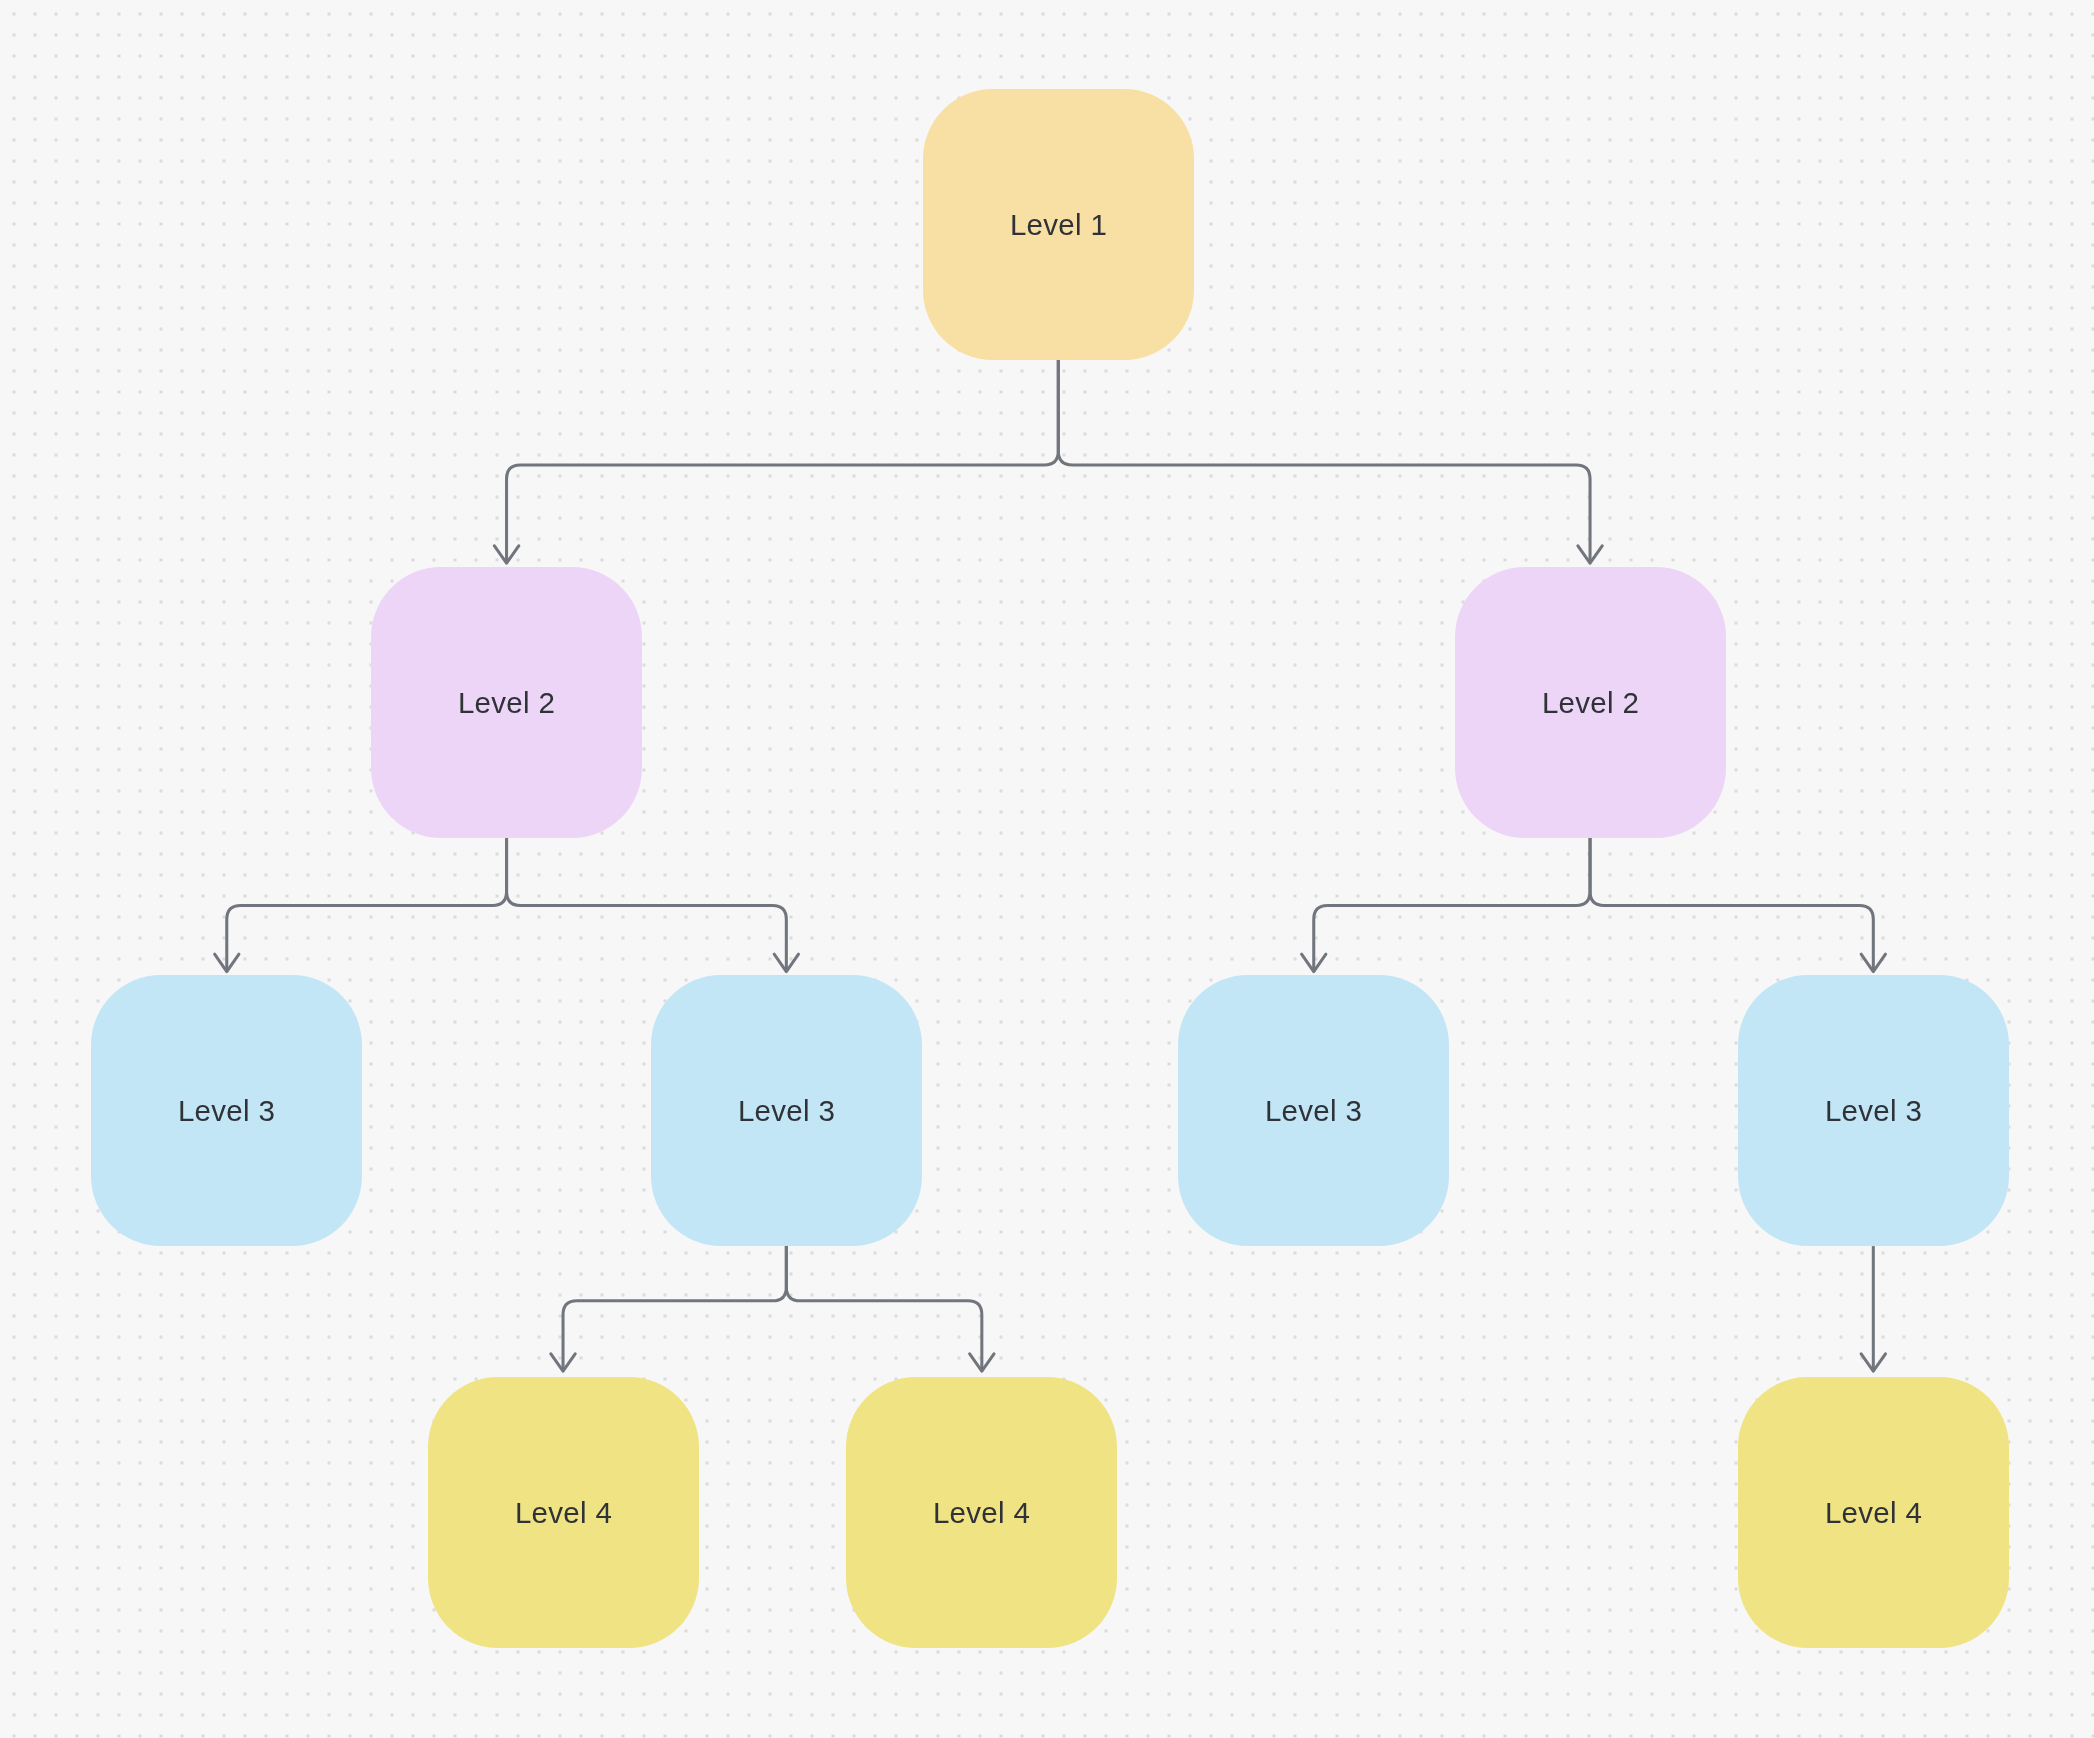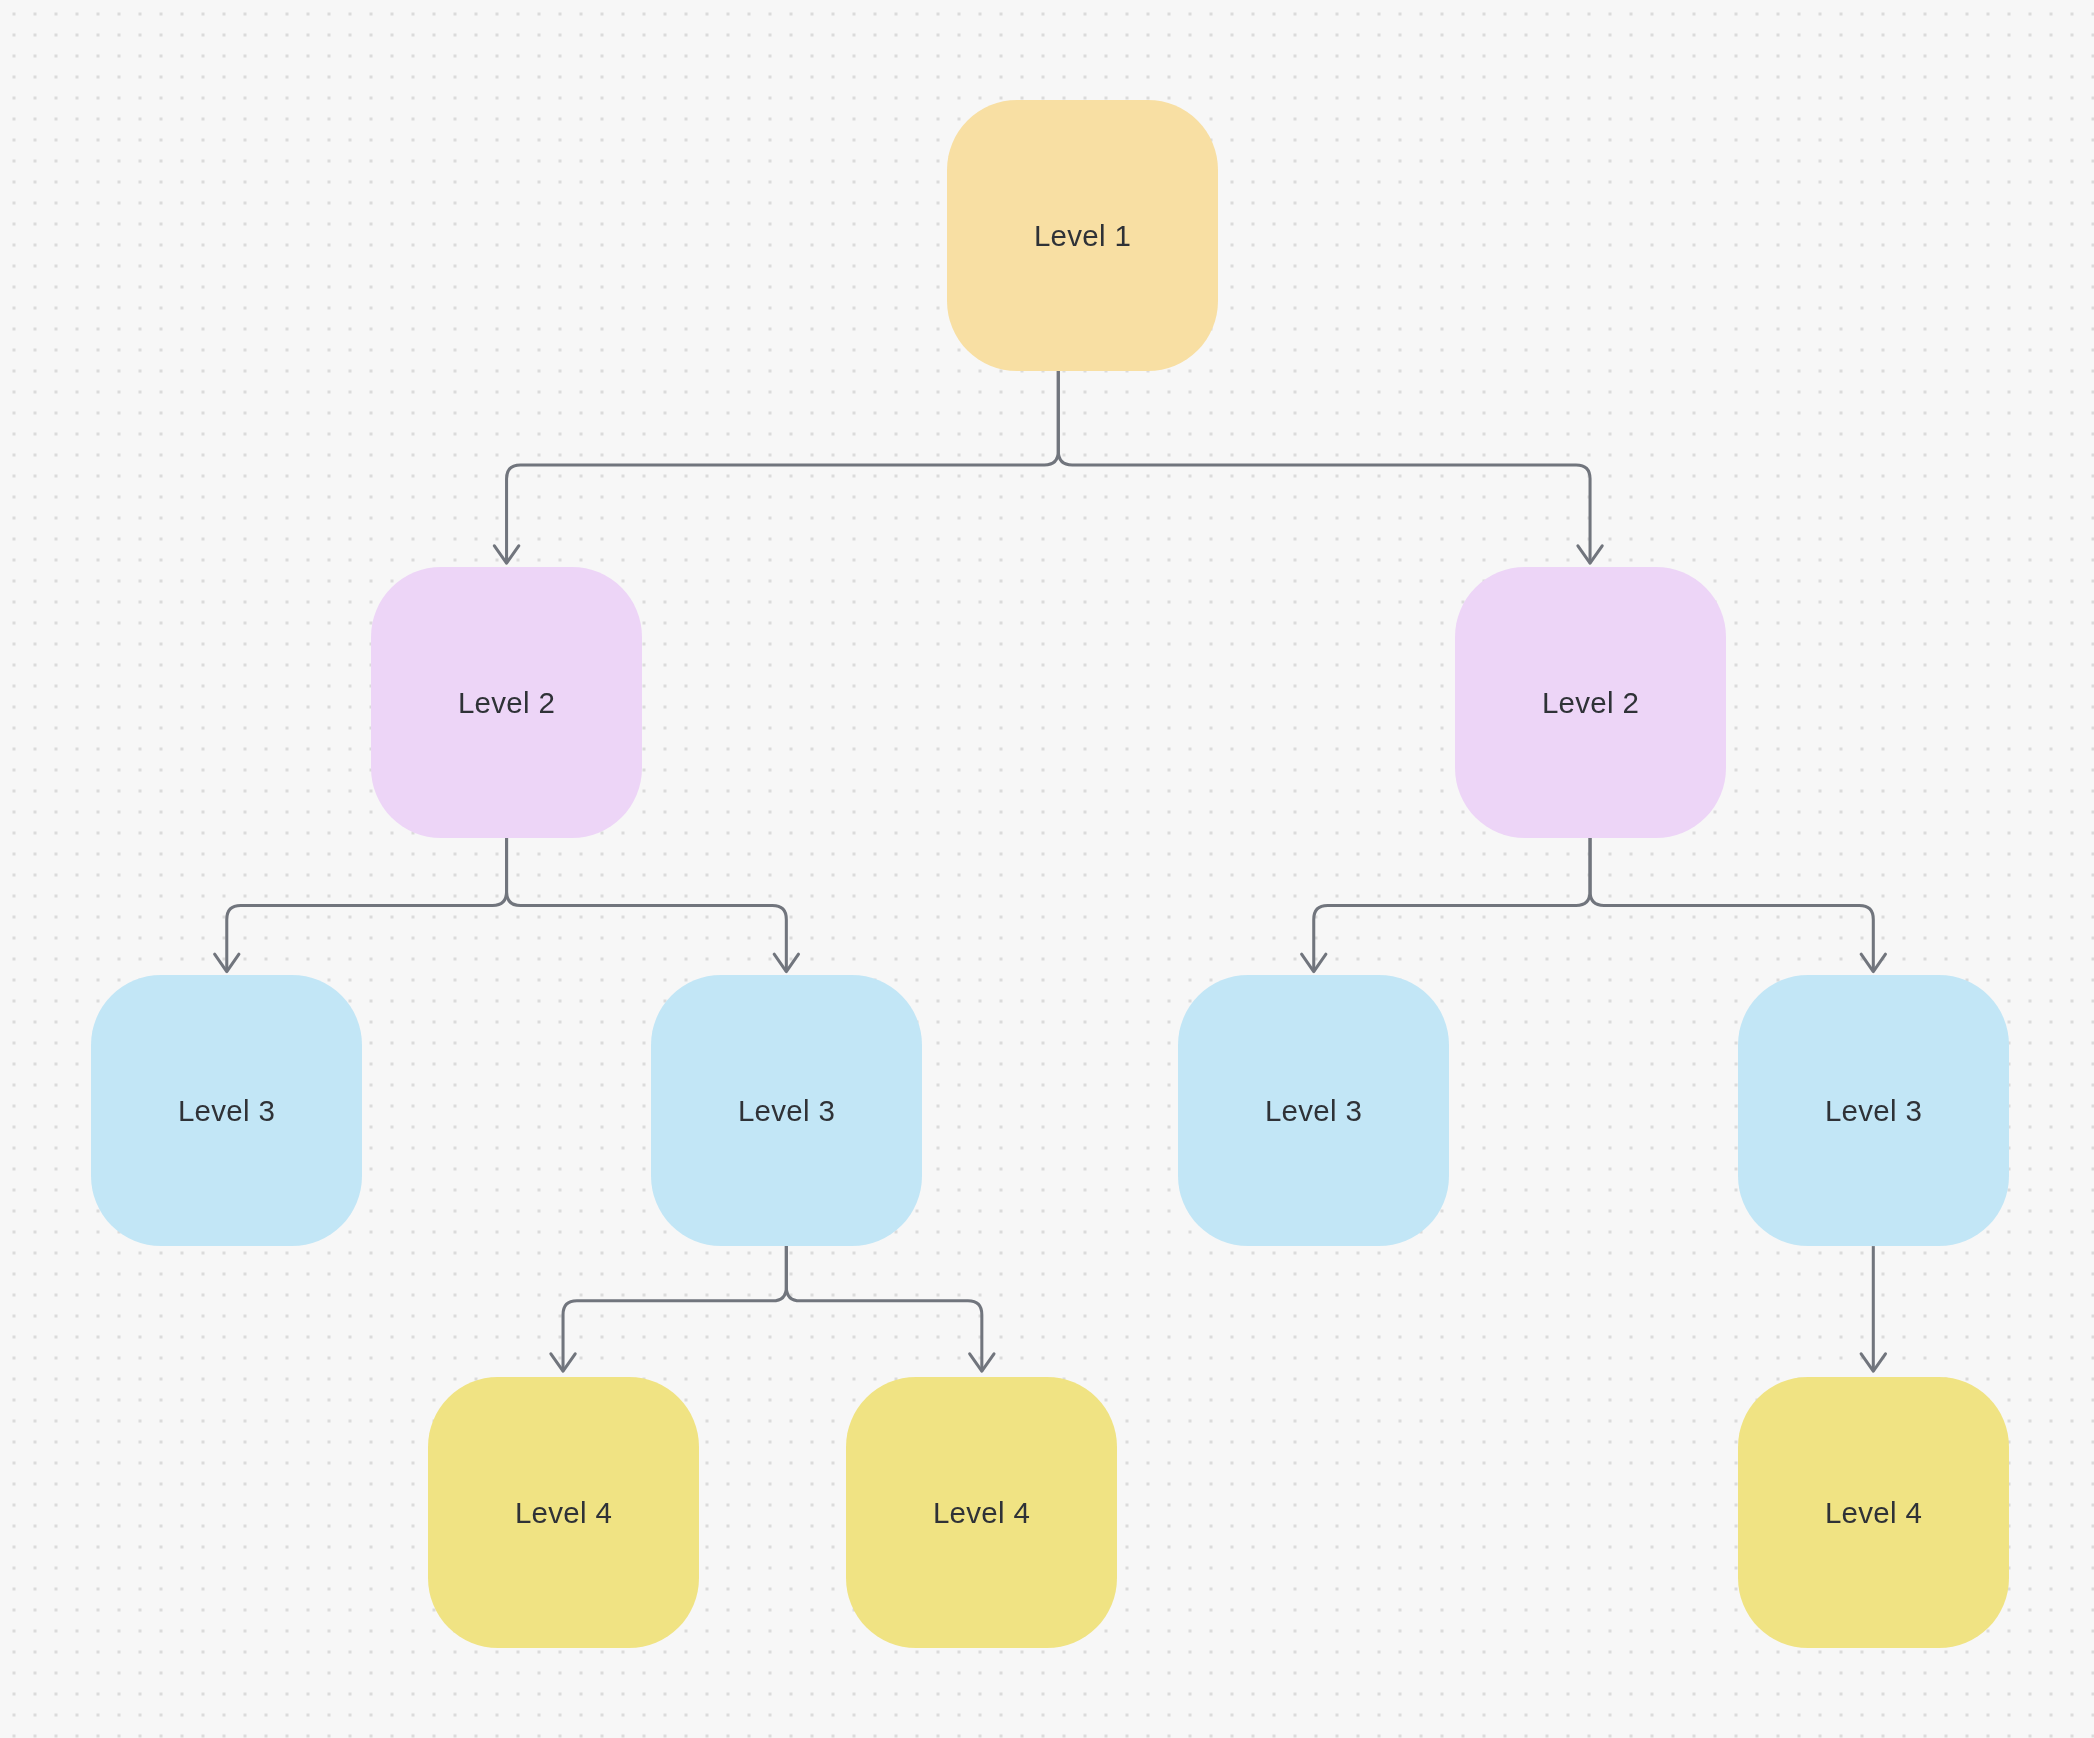--- a/index.html
+++ b/index.html
@@ -25,21 +25,21 @@
     width:271px;height:271px;
     border-radius:70px;
     display:flex;align-items:center;justify-content:center;
     font-size:29.5px;
     font-weight:400;
     letter-spacing:0.3px;
     color:var(--text);
     cursor:default;
   }
   
-  .n-l1 {left:923px;top:100px;margin-left:24px;}
+  .n-l1 {left:923px;top:89px;}
   .n-l2a{left:371px; top:567px;}
   .n-l2b{left:1455px;top:567px;}
   .n-l3a{left:91px; top:975px;}
   .n-l3b{left:651px; top:975px;}
   .n-l3c{left:1178px;top:975px;}
   .n-l3d{left:1738px;top:975px;}
   .n-l4a{left:428px; top:1377px;}
   .n-l4b{left:846px; top:1377px;}
   .n-l4c{left:1738px;top:1377px;}
 </style>

